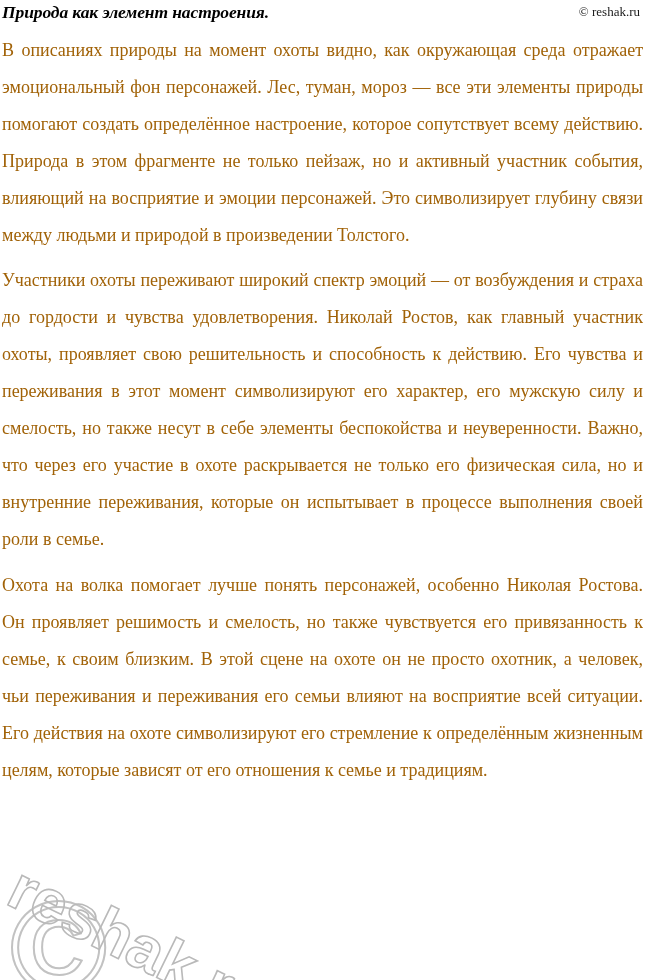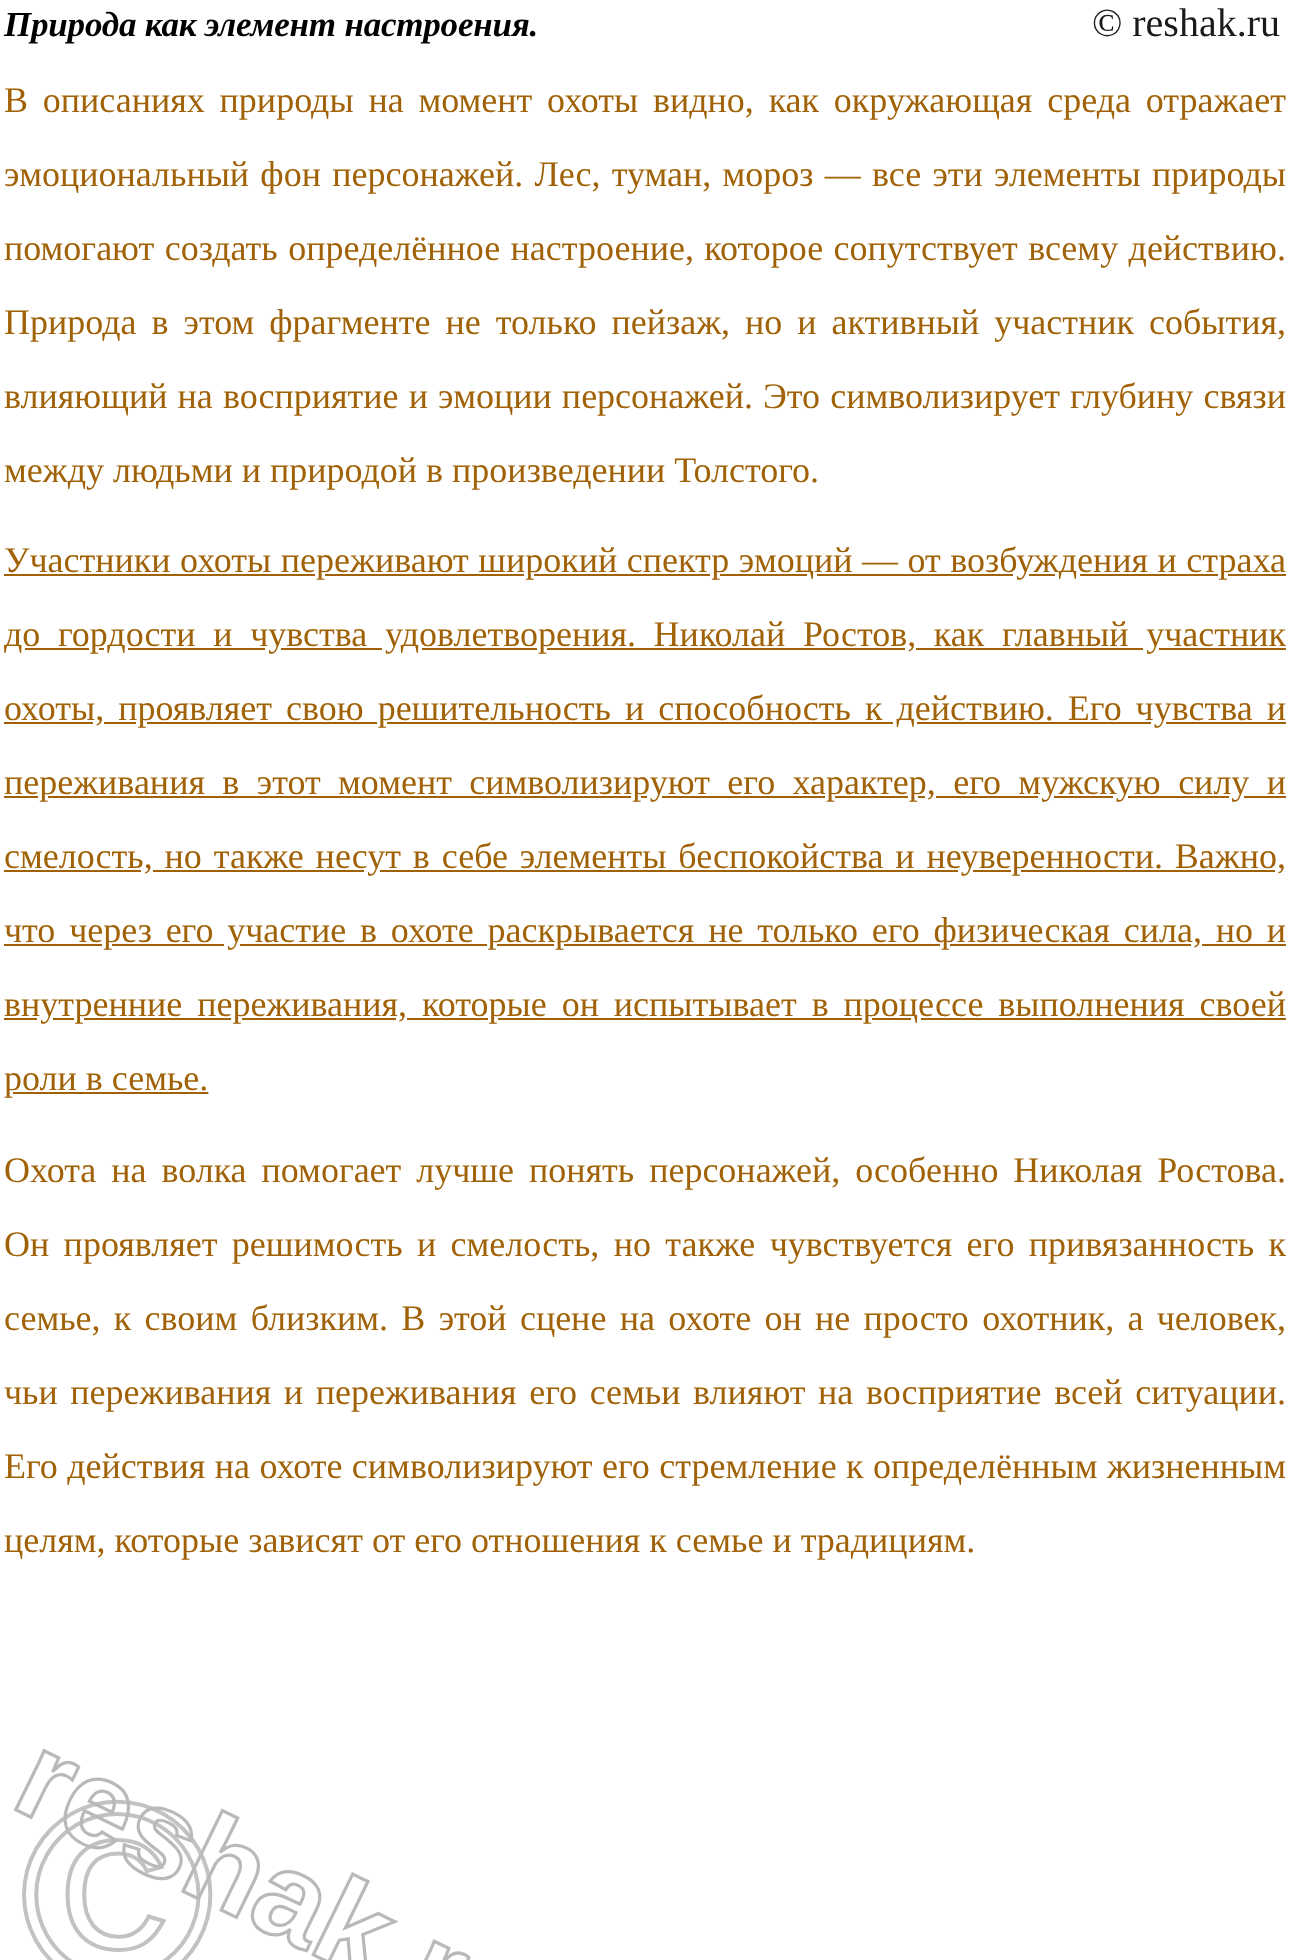--- a/index.html
+++ b/index.html
@@ -24,21 +24,21 @@
     box-sizing: border-box;
     padding: 0 3px 0 2px;
   }
 
   
   .copyright-line {
     position: absolute;
     top: 2px;
     right: 6px;
     font-family: "Liberation Serif", "DejaVu Serif", serif;
-    font-size: 20px;
+    font-size: 13px;
     line-height: 20px;
     color: #1a1a1a;
     white-space: nowrap;
     z-index: 5;
   }
 
   
   .heading {
     font-family: "Liberation Serif", "DejaVu Serif", serif;
     font-weight: bold;
@@ -61,21 +61,21 @@
     line-height: 37px;
     color: #a16207;
     margin: 0;
     padding: 0;
     text-align: justify;
     text-justify: inter-word;
     -webkit-hyphens: none;
     hyphens: none;
   }
   .para-1 { padding-top: 9px; }
-  .para-2 { padding-top: 8px; text-decoration: underline; }
+  .para-2 { padding-top: 8px; }
   .para-3 { padding-top: 9px; }
 
   
 
   
   .watermark {
     position: absolute;
     left: 0;
     top: 843px;
     width: 300px;

